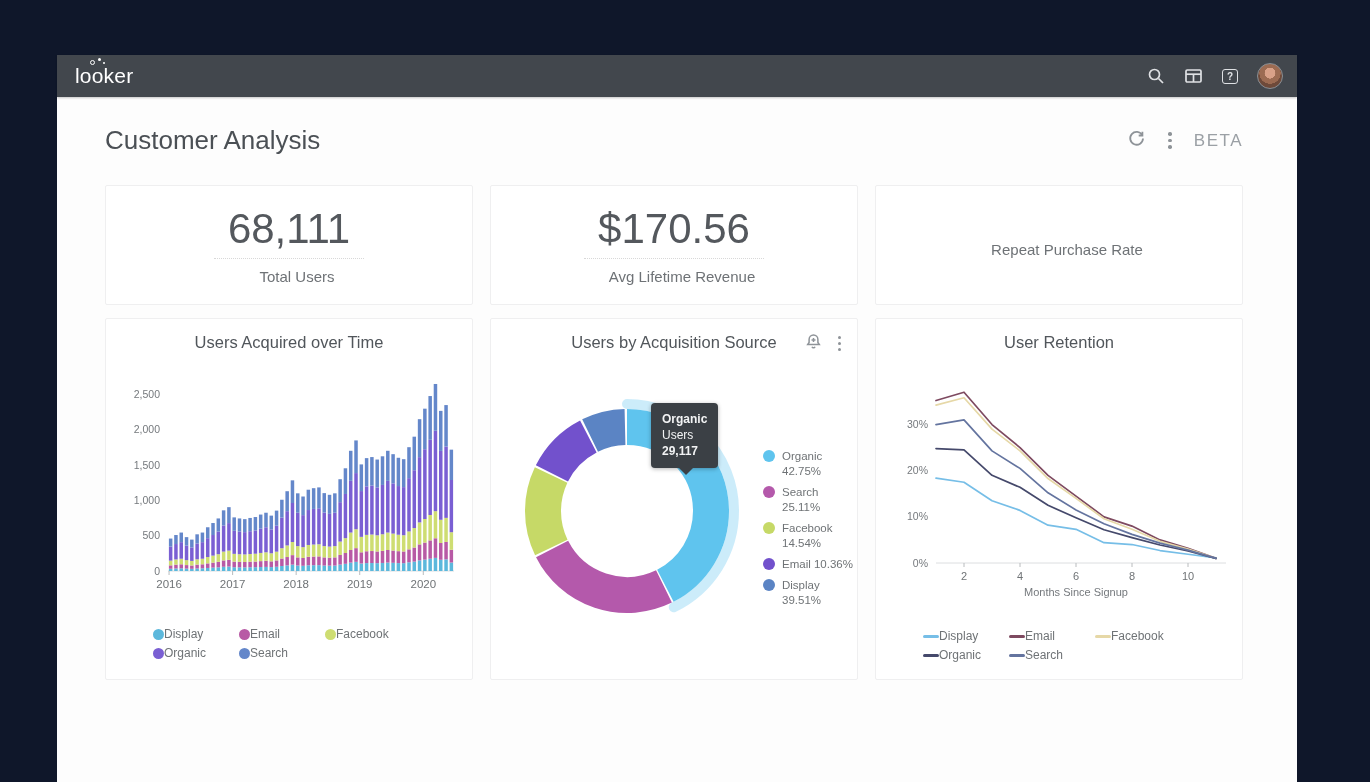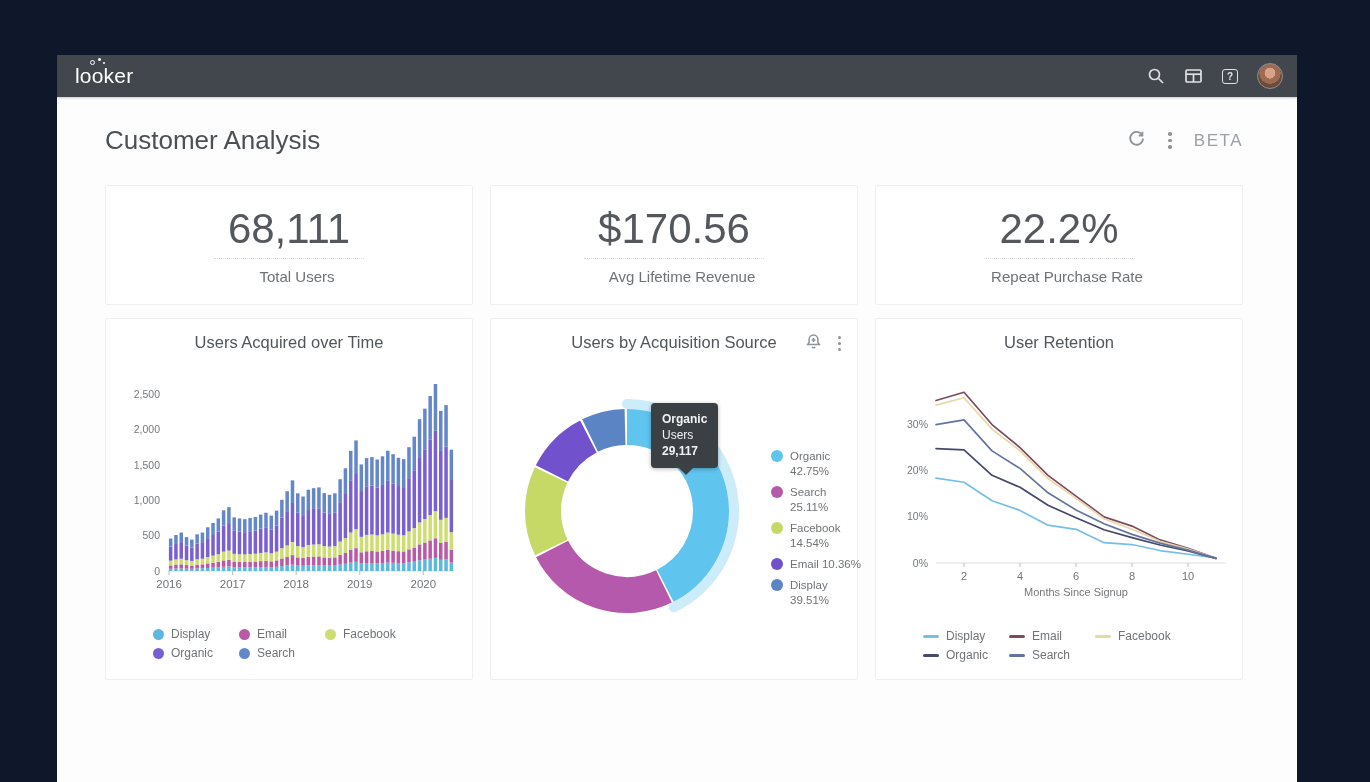--- a/index.html
+++ b/index.html
@@ -48,27 +48,27 @@
   .chart-tile { top:133px; width:368px; height:362px; }
   .tile-title-row { position:relative; height:34px; display:flex; align-items:center; justify-content:center; padding-top:12px; }
   .tile-title { font-size:16.5px; color:#51565b; }
   .tile-actions { position:absolute; right:12px; top:14px; display:flex; align-items:center; gap:12px; }
   .bell svg { stroke:#8e9398; fill:none; stroke-width:1.5; cursor:pointer; }
   .kebab.small i { width:3px; height:3px; }
   .chart-box { position:absolute; left:14px; top:46px; width:340px; }
 
   .legend { position:absolute; left:0; right:0; display:flex; flex-wrap:wrap; justify-content:center; }
   .legend-inner { display:flex; flex-wrap:wrap; width:272px; }
-  .legend-item { display:flex; align-items:center; gap:7px; min-width:86px; margin-bottom:5px;
+  .legend-item { display:flex; align-items:center; min-width:86px; margin-bottom:5px;
     font-size:12px; color:#6f7376; }
   .legend-dot { width:11px; height:11px; border-radius:50%; flex:none; }
   .legend-line { width:16px; height:3px; border-radius:2px; flex:none; }
 
   
-  .donut-legend { position:absolute; left:280px; top:130px; width:92px; }
+  .donut-legend { position:absolute; left:272px; top:130px; width:92px; }
   .dl-item { display:flex; gap:7px; font-size:11.5px; color:#6f7376; line-height:1.3; margin-bottom:6px; }
   .dl-item .legend-dot { margin-top:1px; width:12px; height:12px; }
   .tooltip { position:absolute; left:160px; top:84px; background:#3b4045; color:#f2f3f4; border-radius:4px;
     padding:8px 11px; font-size:12px; line-height:1.35; box-shadow:0 1px 4px rgba(0,0,0,.3); z-index:5; }
   .tooltip .b { font-weight:700; }
   .tooltip .caret { position:absolute; left:42%; bottom:-7px; width:0; height:0;
     border-left:7px solid transparent; border-right:7px solid transparent; border-top:7px solid #3b4045; }
   svg text { font-family:"Liberation Sans","DejaVu Sans",sans-serif; }
 </style>
 </head>
@@ -127,21 +127,20 @@
 
       <div class="tile kpi c0">
         <div class="kpi-value">68,111</div>
         <div class="kpi-label">Total Users</div>
       </div>
       <div class="tile kpi c1">
         <div class="kpi-value">$170.56</div>
         <div class="kpi-label">Avg Lifetime Revenue</div>
       </div>
       <div class="tile kpi c2">
-        <div class="kpi-value">22.2%</div>
         <div class="kpi-label">Repeat Purchase Rate</div>
       </div>
 
       <div class="tile chart-tile c0">
         <div class="tile-title-row">
           <div class="tile-title">Users Acquired over Time</div>
         </div>
         <div class="chart-box" id="bar-chart"><svg viewBox="0 0 340 244" width="340" height="244">
               <text x="40" y="209.5" text-anchor="end" font-size="10.5" fill="#75797d">0</text>
               <text x="40" y="174.22727272727272" text-anchor="end" font-size="10.5" fill="#75797d">500</text>

